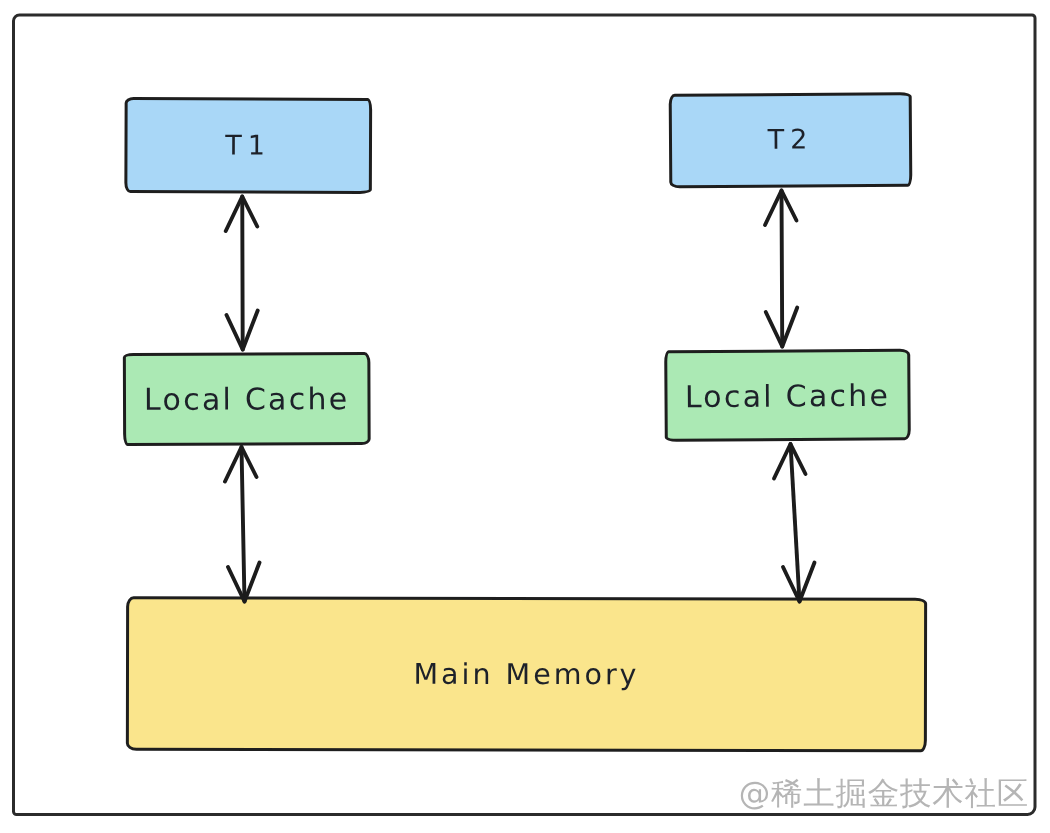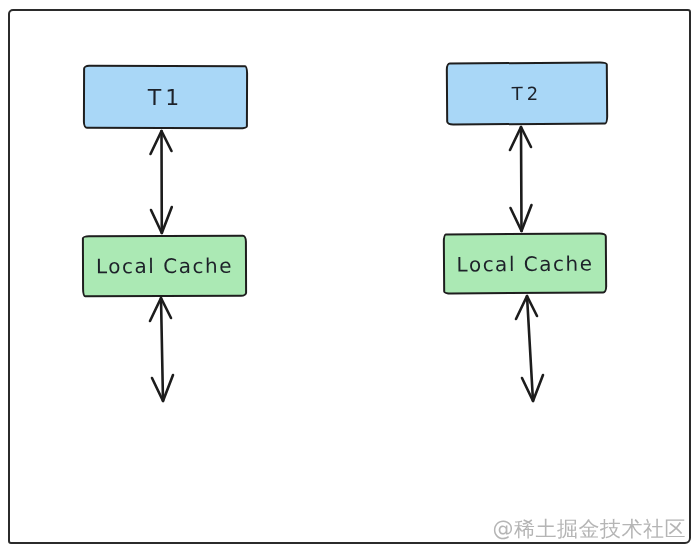--- a/index.html
+++ b/index.html
@@ -25,21 +25,21 @@
     justify-content: center;
     border: 2.5px solid #1e1e1e;
     color: #1d2129;
     box-sizing: border-box;
   }
   .node span { display: inline-block; }
   #node-t1 {
     left: 83px; top: 65px; width: 165px; height: 64px;
     border-radius: 6px 3px 8px 4px / 4px 8px 3px 7px;
     transform: rotate(0.2deg);
-    font-size: 22px; letter-spacing: 4px;
+    font-size: 18px; letter-spacing: 4px;
   }
   #node-t2 {
     left: 446px; top: 62px; width: 162px; height: 63px;
     border-radius: 4px 8px 3px 7px / 7px 3px 8px 4px;
     transform: rotate(-0.4deg);
     font-size: 18px; letter-spacing: 4px;
   }
   #node-cache1 {
     left: 82px; top: 235px; width: 165px; height: 62px;
     border-radius: 7px 4px 6px 3px / 3px 7px 4px 8px;
@@ -95,20 +95,23 @@
   </div>
 
   <div class="node" id="node-cache1" style="background-color: rgb(171, 233, 180);">
     <span>Local Cache</span>
   </div>
 
   <div class="node" id="node-cache2" style="background-color: rgb(171, 233, 180);">
     <span>Local Cache</span>
   </div>
 
+  <div class="node" id="node-memory" style="background-color: rgb(250, 229, 140);">
+    <span>Main Memory</span>
+  </div>
 
   <svg class="arrows" viewBox="0 0 700 555" xmlns="http://www.w3.org/2000/svg">
 
     <g>
       <path d="M 161.5 131 L 161.8 233"></path>
       <polyline points="150.5,154 161.5,131 171.5,151"></polyline>
       <polyline points="151,210 161.8,233 171.8,207"></polyline>
     </g>
 
     <g>

